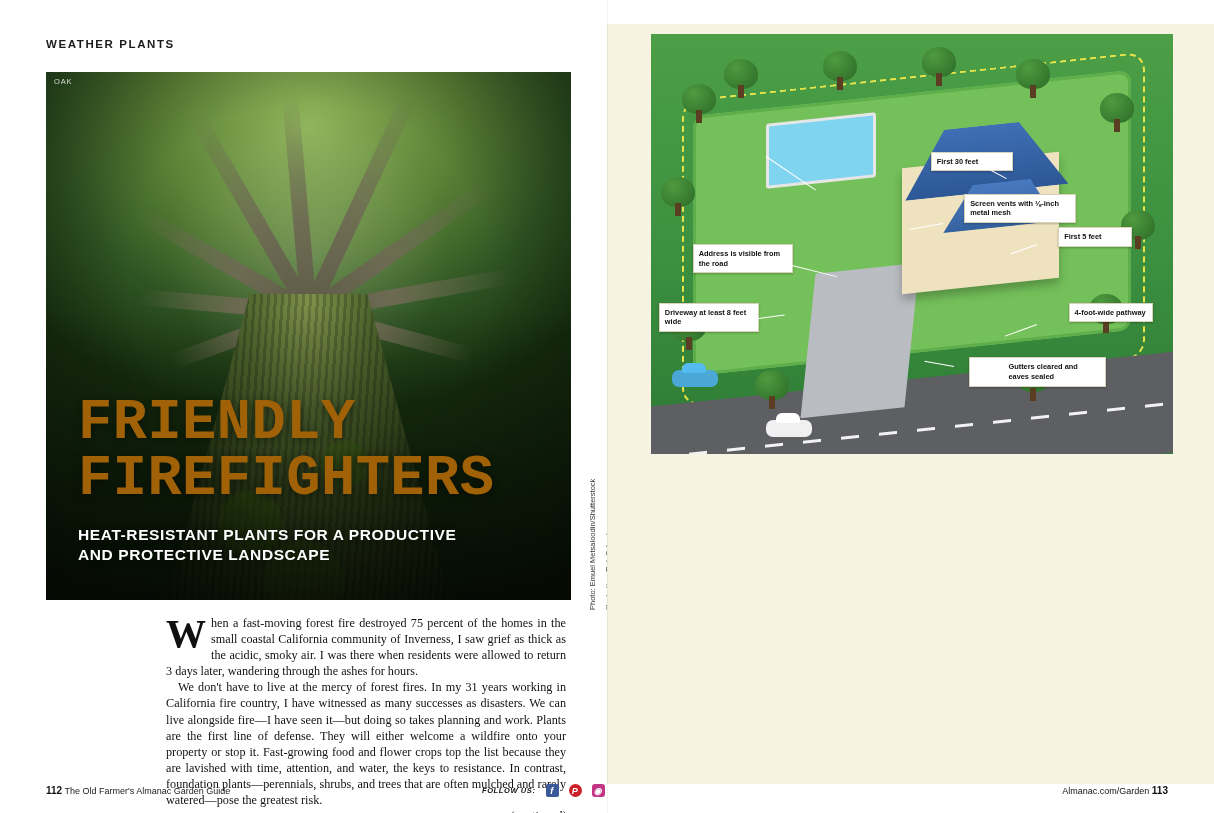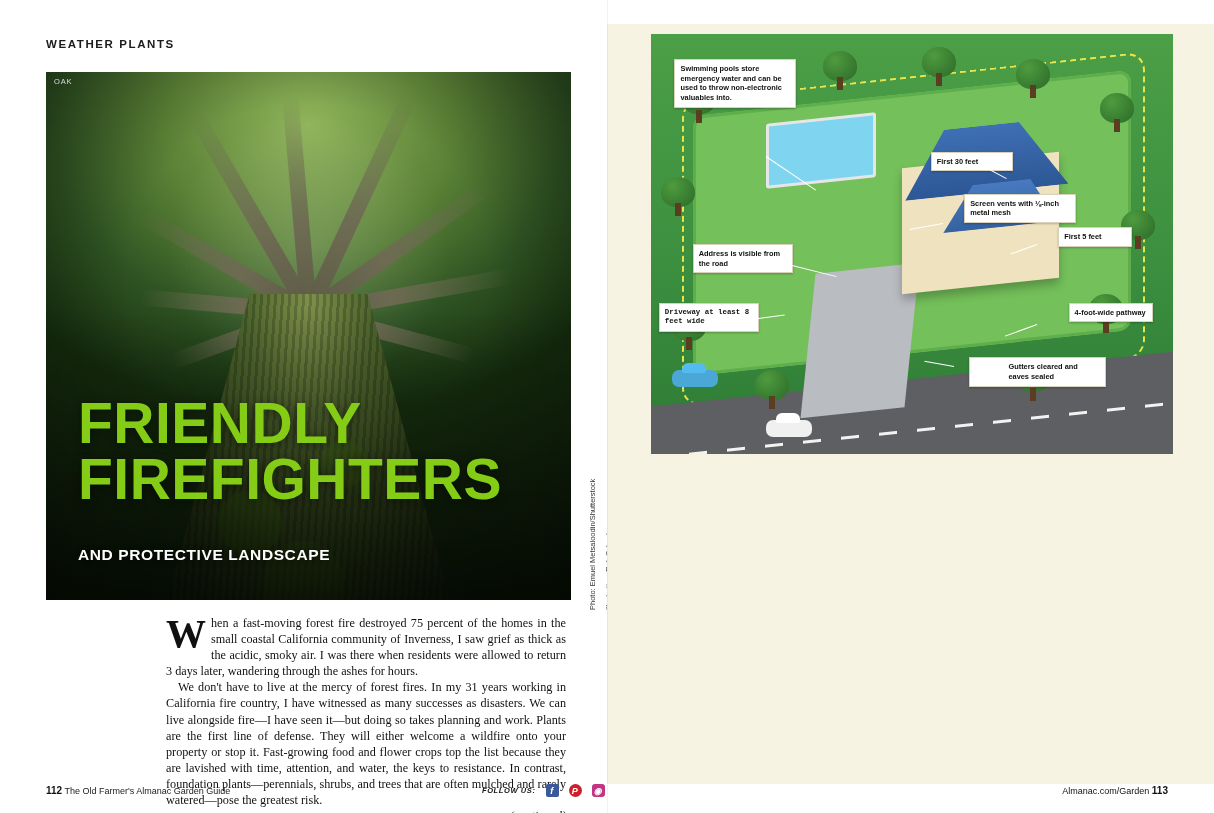--- a/index.html
+++ b/index.html
@@ -88,22 +88,22 @@
     background:radial-gradient(ellipse 86% 80% at 50% 38%, rgba(0,0,0,0) 40%, rgba(0,0,0,0.55) 100%),
                linear-gradient(to bottom, rgba(0,0,0,0) 45%, rgba(0,0,0,0.62) 100%);
   }
   .photo-caption-tl {
     position:absolute; left:8px; top:5px;
     font-family:"Liberation Sans", sans-serif;
     font-size:7.5px; letter-spacing:0.8px; color:#e8e8e8; opacity:0.9;
   }
   .headline {
     position:absolute; left:32px; bottom:92px; right:24px;
-    font-family:Liberation Sans, sans-serif;
-    color:#84cc16;
+    font-family:Liberation Mono, monospace;
+    color:#a16207;
     font-weight:bold;
     font-size:57px;
     line-height:0.98;
     letter-spacing:0.5px;
     text-shadow:0 2px 10px rgba(0,0,0,0.45);
   }
   .subhead {
     position:absolute; left:32px; bottom:36px; right:40px;
     font-family:"Liberation Sans", sans-serif;
     color:#ffffff;
@@ -290,20 +290,21 @@
       <div class="trunk"></div>
       <div class="trunk-moss"></div>
       <div class="photo-vignette"></div>
       <div class="photo-caption-tl">OAK</div>
 
       <div class="headline">
         <div>FRIENDLY</div>
         <div>FIREFIGHTERS</div>
       </div>
       <div class="subhead">
+        <div>HEAT-RESISTANT PLANTS FOR A PRODUCTIVE</div>
         <div>AND PROTECTIVE LANDSCAPE</div>
       </div>
     </div>
 
 
     <div class="body-col">
       <p class="first"><span class="dropcap">W</span><span>hen a fast-moving forest fire destroyed 75 percent of the homes in the small coastal California community of Inverness, I saw grief as thick as the acidic, smoky air. I was there when residents were allowed to return 3 days later, wandering through the ashes for hours.</span></p>
       <p>We don't have to live at the mercy of forest fires. In my 31 years working in California fire country, I have witnessed as many successes as disasters. We can live alongside fire—I have seen it—but doing so takes planning and work. Plants are the first line of defense. They will either welcome a wildfire onto your property or stop it. Fast-growing food and flower crops top the list because they are lavished with time, attention, and water, the keys to resistance. In contrast, foundation plants—perennials, shrubs, and trees that are often mulched and rarely watered—pose the greatest risk.</p>
       <p class="continued">(continued)</p>
     </div>
@@ -391,26 +392,25 @@
           <div class="trunkk"></div>
         </div>
       <div class="tree" style="left:20%; top:80%;">
           <div class="crown"></div>
           <div class="trunkk"></div>
         </div>
 
       <div class="car" style="left:4%; top:80%; background:#4aa7d6;"></div>
       <div class="car" style="left:22%; top:92%; background:#f0f0f0;"></div>
 
-      <div class="callout" style="left:4.5%; top:6%; width:110px;">Swimming pools store emergency water and can be used to throw non-electronic valuables into.</div>
       <div class="callout" style="left:49%; top:28%; width:70px;margin-left:24px;">First 30 feet</div>
       <div class="callout" style="left:60%; top:38%; width:100px;">Screen vents with ⅛-inch metal mesh</div>
       <div class="callout" style="left:78%; top:46%; width:62px;">First 5 feet</div>
       <div class="callout" style="left:8%; top:50%; width:88px;">Address is visible from the road</div>
-      <div class="callout" style="left:1.5%; top:64%; width:88px;font-family:Liberation Mono, monospace;">Driveway at least 8 feet wide</div>
+      <div class="callout" style="left:1.5%; top:64%; width:88px;">Driveway at least 8 feet wide</div>
       <div class="callout" style="left:80%; top:64%; width:72px;">4-foot-wide pathway</div>
       <div class="callout" style="left:61%; top:77%; width:92px;padding-left:38px;">Gutters cleared and eaves sealed</div>
 
       <div class="leader" style="left:22%; top:29%; width:60px; transform:rotate(34deg);"></div>
       <div class="leader" style="left:63%; top:31%; width:30px; transform:rotate(28deg);"></div>
       <div class="leader" style="left:56%; top:45%; width:34px; transform:rotate(170deg);"></div>
       <div class="leader" style="left:74%; top:50%; width:28px; transform:rotate(160deg);"></div>
       <div class="leader" style="left:27%; top:55%; width:46px; transform:rotate(14deg);"></div>
       <div class="leader" style="left:18%; top:68%; width:40px; transform:rotate(-8deg);"></div>
       <div class="leader" style="left:74%; top:69%; width:34px; transform:rotate(160deg);"></div>

